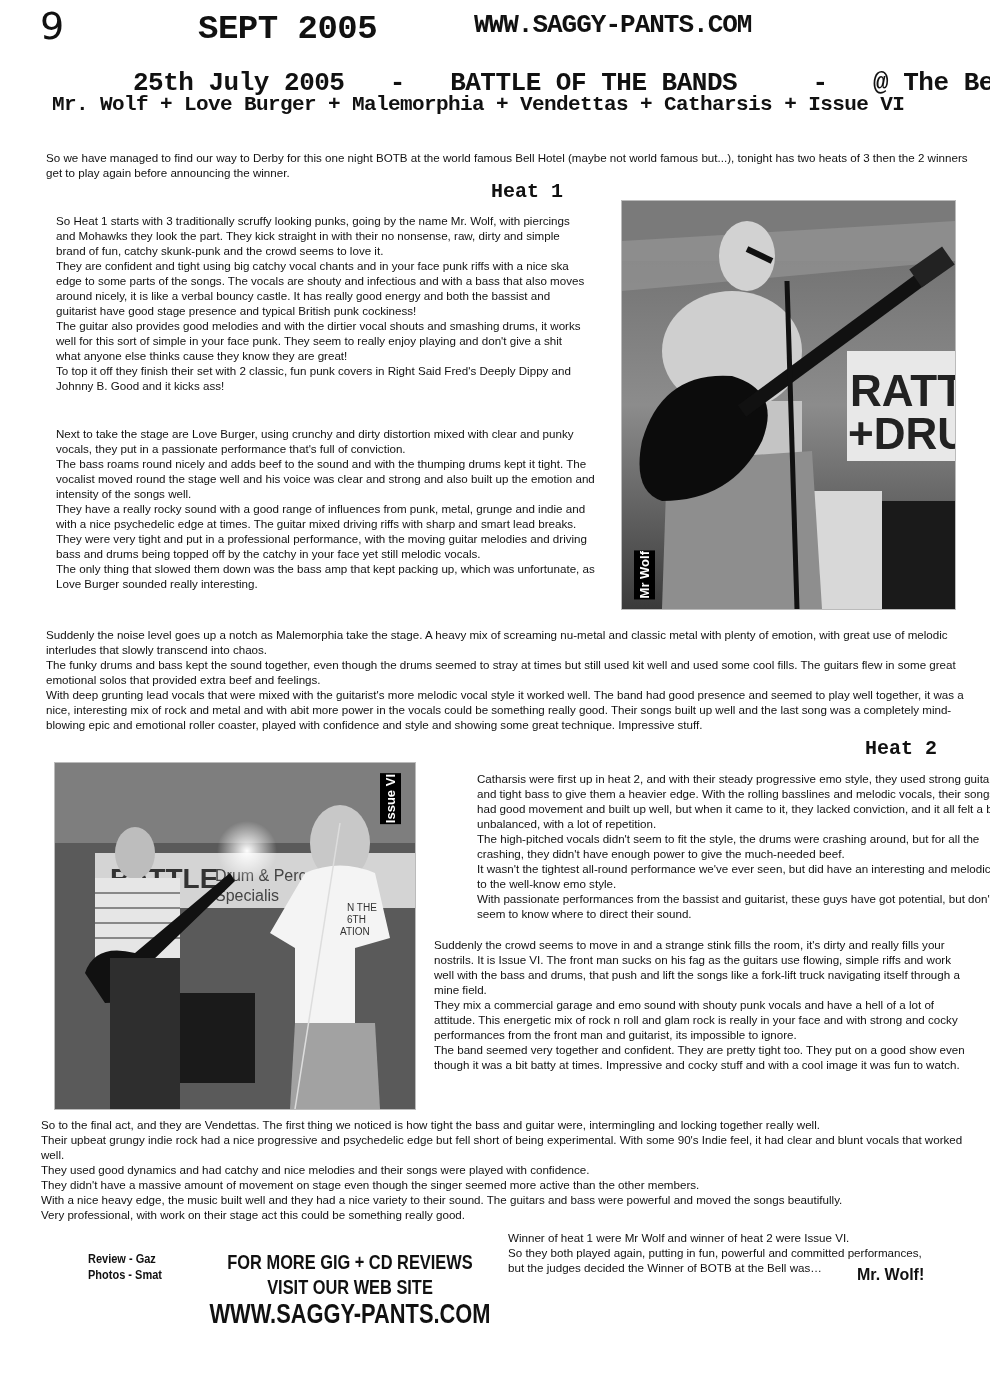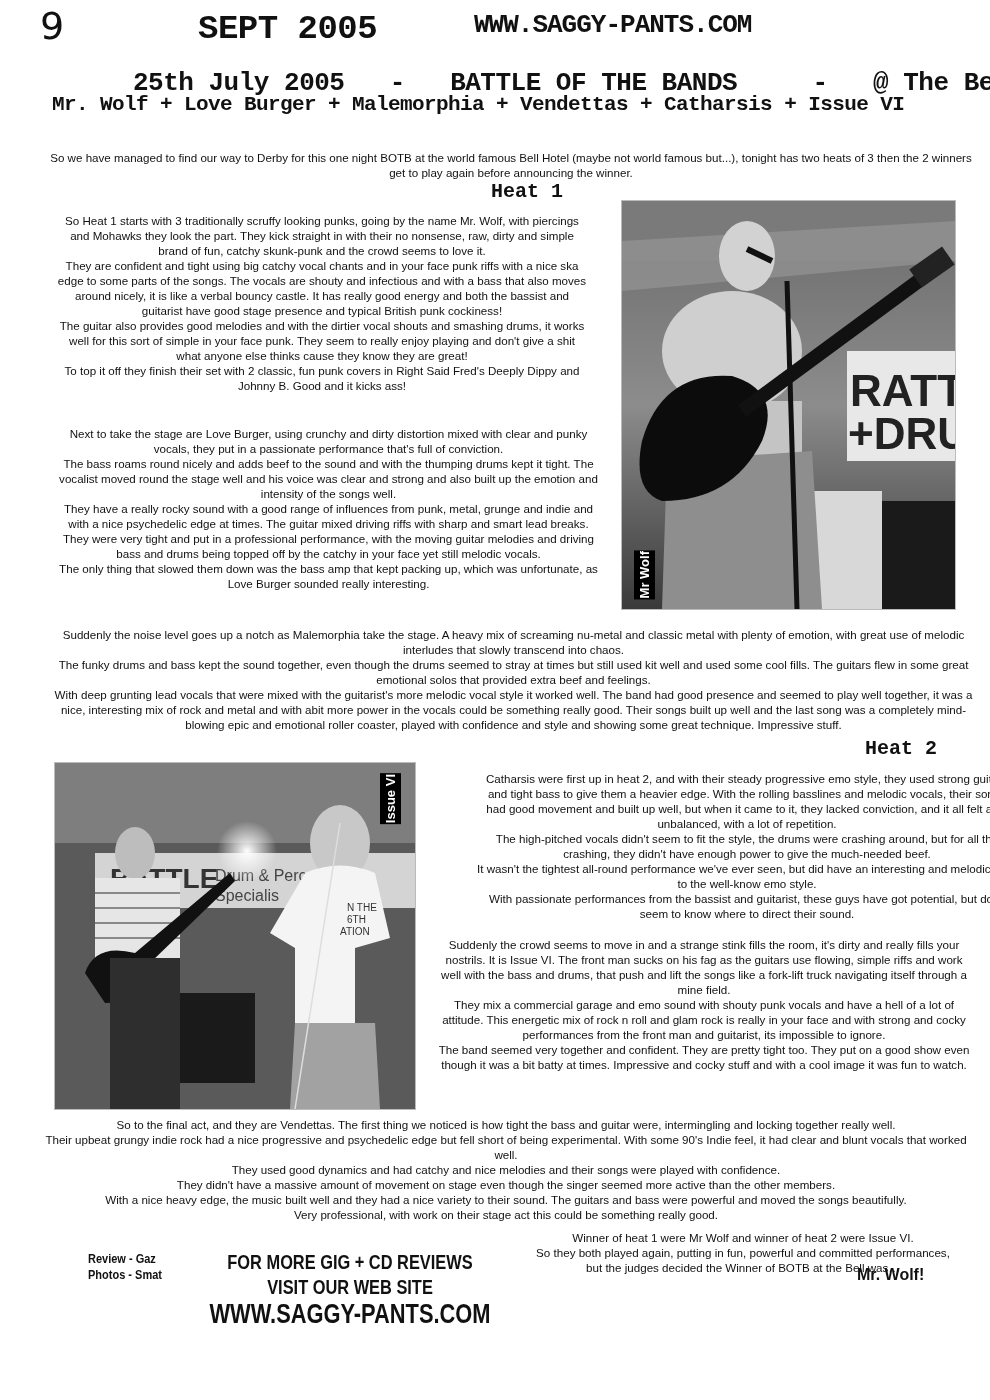--- a/index.html
+++ b/index.html
@@ -1,21 +1,21 @@
 <!DOCTYPE html>
 <html><head>
 <meta charset="utf-8">
 <style>
   html, body { margin: 0; padding: 0; background: #ffffff; }
   body { width: 990px; height: 1400px; position: relative; overflow: hidden; color: #111; }
   .abs { position: absolute; }
   .mono { font-family: "Liberation Mono", "DejaVu Sans Mono", monospace; }
   .sans { font-family: "Liberation Sans", "DejaVu Sans", sans-serif; font-weight: bold; }
   .body-text { font-family: "Liberation Sans", "DejaVu Sans", sans-serif; font-size: 11.6px; line-height: 15px; color: #111; }
-  .body-text p { margin: 0; text-align: center; }
+  .body-text p { margin: 0; }
   .page-num { left: 40px; top: 4px; font-family: "DejaVu Sans", sans-serif; font-size: 38px; line-height: 44px; font-weight: normal; }
   .hdr-date { left: 198px; top: 10px; font-size: 34px; font-weight: bold; letter-spacing: -0.5px; }
   .hdr-url { left: 474px; top: 10px; font-size: 26px; font-weight: bold; letter-spacing: -1px; }
   .sub1 { left: 133px; top: 68px; font-size: 26px; font-weight: bold; white-space: pre; letter-spacing: -0.5px; }
   .sub2 { left: 52px; top: 93px; font-size: 21px; font-weight: bold; white-space: pre; letter-spacing: -0.6px; }
   .heat-title { font-size: 20px; font-weight: bold; }
   .photo { background: #444; border: 1px solid #bbb; overflow: hidden; }
   .photo-caption { position: absolute; color: #fff; background: #000; font-family: "Liberation Sans", sans-serif; font-weight: bold; font-size: 13px; padding: 1px 3px; writing-mode: vertical-rl; transform: rotate(180deg); }
   .footer-credit { font-family: "Liberation Sans", sans-serif; font-weight: bold; font-size: 12.5px; line-height: 16px; transform: scaleX(0.88); transform-origin: left; }
   .footer-promo { font-family: "Liberation Sans", sans-serif; font-weight: bold; text-align: center; transform: scaleX(0.78); transform-origin: center; }

